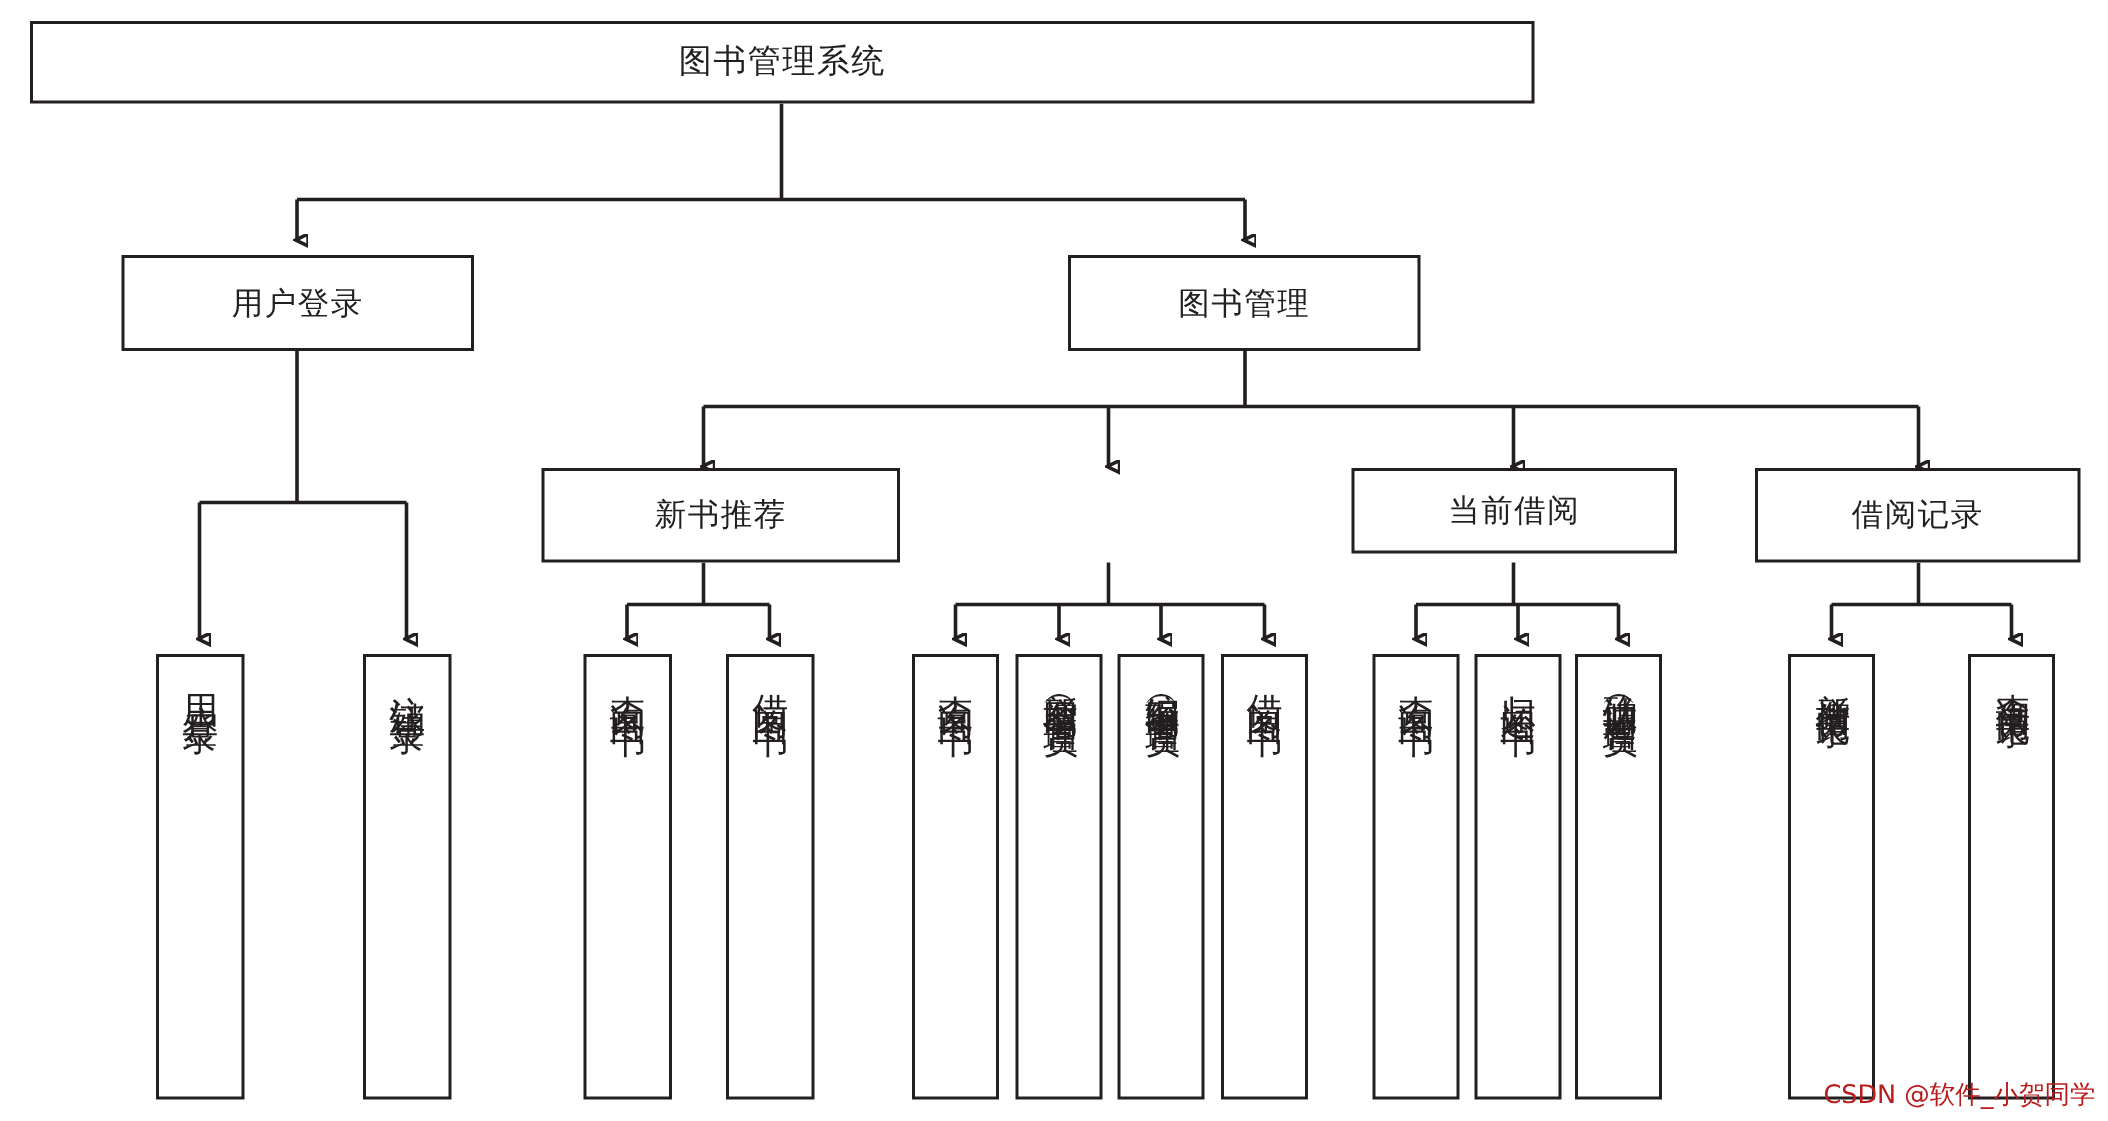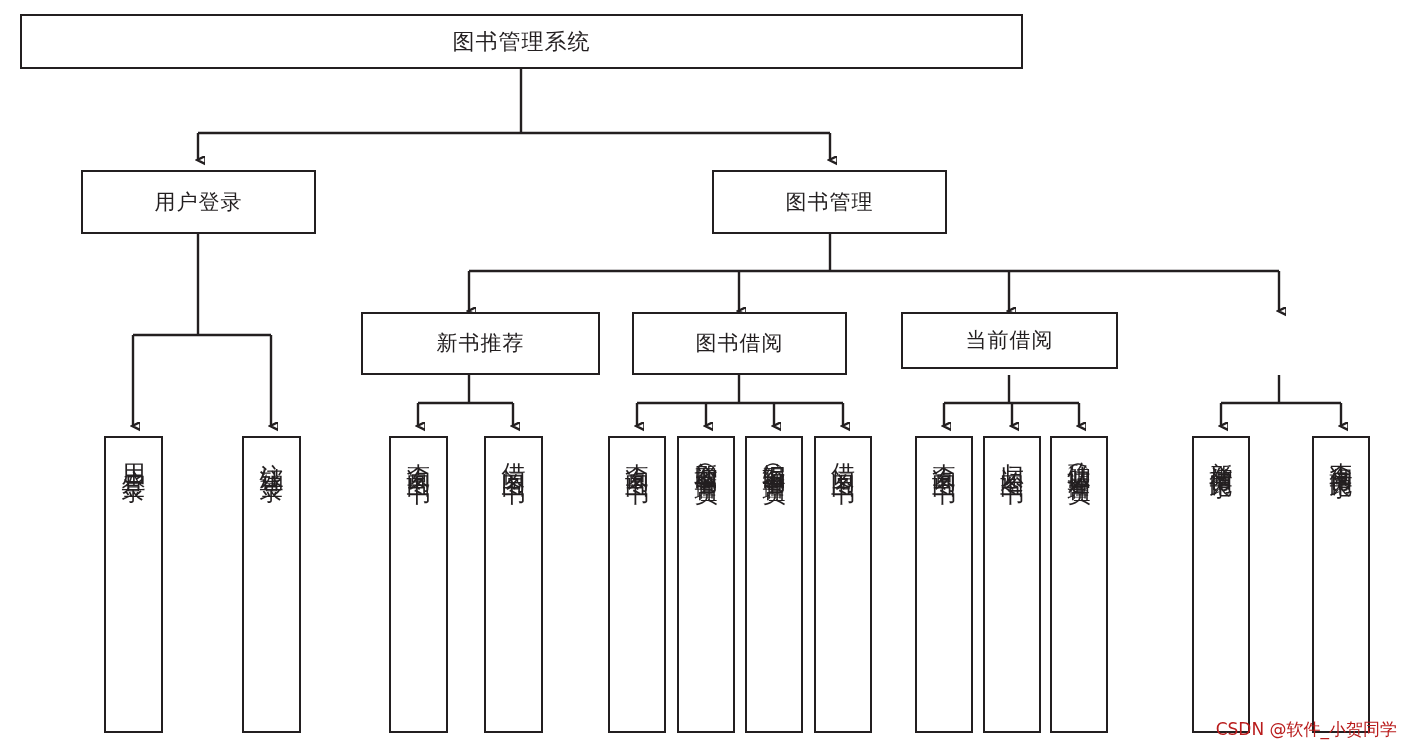--- a/index.html
+++ b/index.html
@@ -119,25 +119,25 @@
   <div class="node h-node" style="left:81px;top:170px;width:235px;height:64px;">
     <span class="lbl">用户登录</span>
   </div>
   <div class="node h-node" style="left:712px;top:170px;width:235px;height:64px;">
     <span class="lbl">图书管理</span>
   </div>
 
   <div class="node h-node" style="left:361px;top:312px;width:239px;height:63px;">
     <span class="lbl">新书推荐</span>
   </div>
-  <div class="node h-node" style="left:632px;top:312px;width:215px;height:63px;">
-    <span class="lbl">图书借阅</span>
-  </div>
   <div class="node h-node" style="left:901px;top:312px;width:217px;height:57px;">
     <span class="lbl">当前借阅</span>
+  </div>
+  <div class="node h-node" style="left:1170px;top:312px;width:217px;height:63px;">
+    <span class="lbl">借阅记录</span>
   </div>
 
   <div class="node v-node" style="left:104px;top:436px;width:59px;height:297px;">
     <span class="lbl">用户登录</span>
   </div>
   <div class="node v-node" style="left:242px;top:436px;width:59px;height:297px;">
     <span class="lbl">注销登录</span>
   </div>
 
   <div class="node v-node" style="left:389px;top:436px;width:59px;height:297px;">

